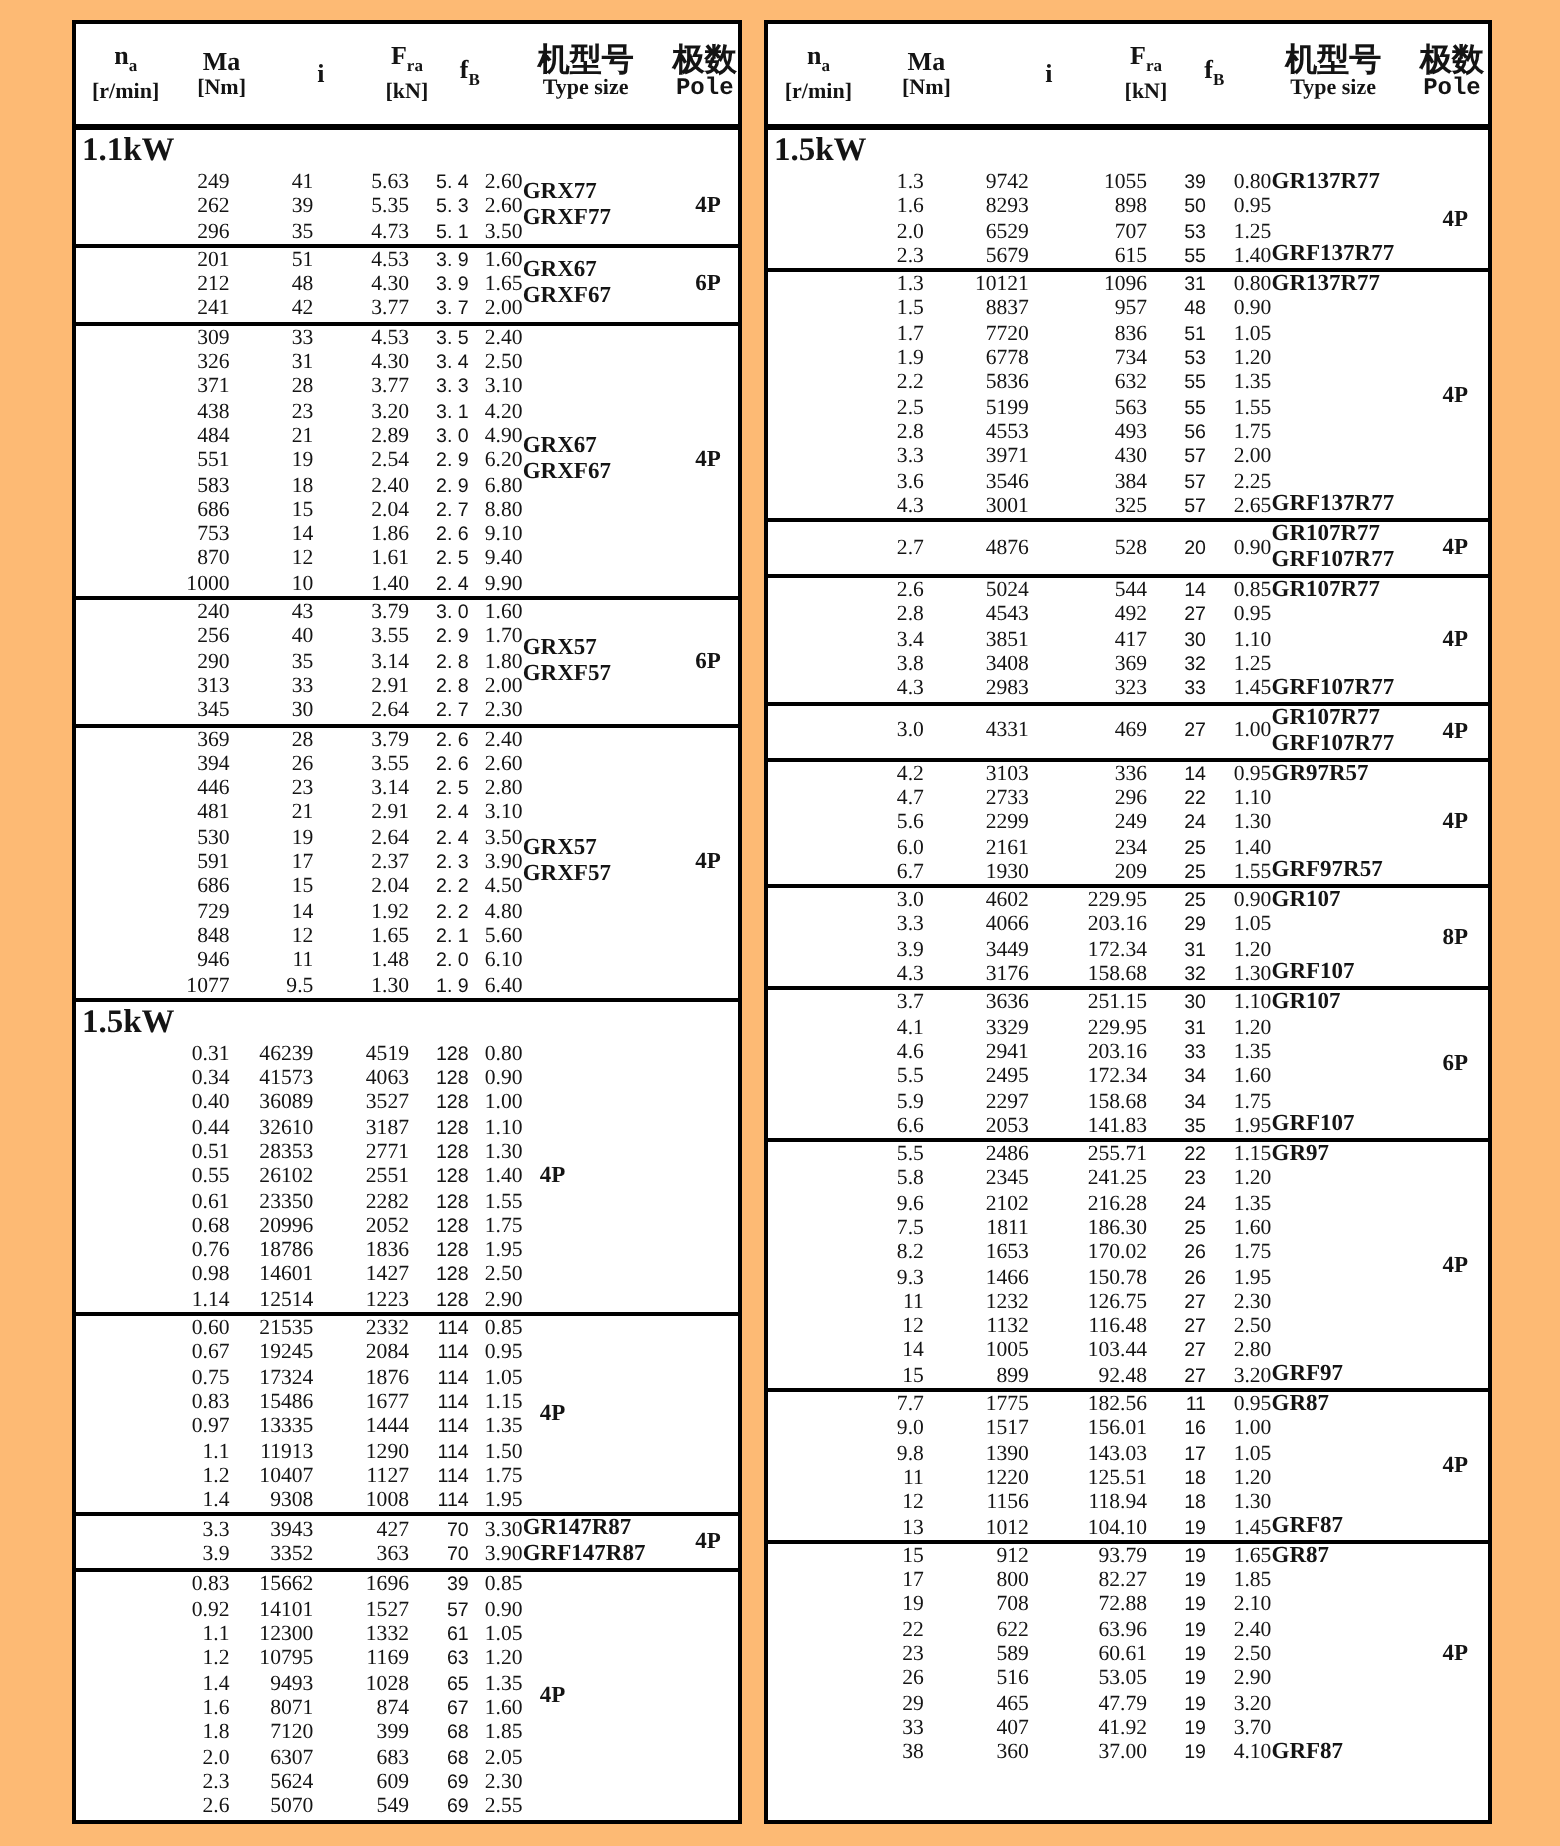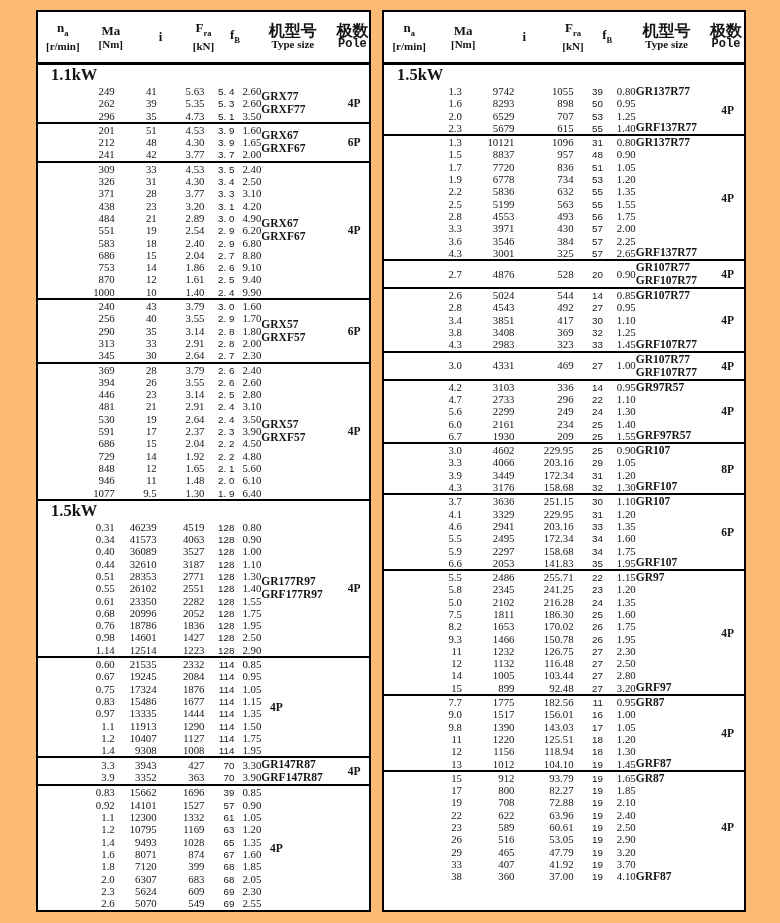--- a/index.html
+++ b/index.html
@@ -21,21 +21,21 @@
   .hc-pole .hunit{font-family:"Liberation Mono",monospace;font-size:12px;}
   .hc-type .hmain,.hc-pole .hmain{font-size:16px;}
 
   
   .t-left .w1{width:15%}.t-left .w2{width:14%}.t-left .w3{width:16%}
   .t-left .w4{width:10%}.t-left .w5{width:9%}.t-left .w6{width:26%}.t-left .w7{width:10%}
   .t-right .w1{width:14%}.t-right .w2{width:16%}.t-right .w3{width:18%}
   .t-right .w4{width:9%}.t-right .w5{width:10%}.t-right .w6{width:23%}.t-right .w7{width:10%}
 
   
-  .gtitle{font-size:16.5px;font-weight:bold;height:20px;line-height:20px;padding-left:13px;}
+  .gtitle{font-size:16.5px;font-weight:bold;height:20px;line-height:20px;padding-left:3px;}
   .gtitle.bordered{border-top:2px solid #000;}
 
   
   .sec{display:flex;border-top:2px solid #000;align-items:stretch;padding-left:32px;}
   .sec.first{border-top:none;}
   .rows{align-self:center;}
   .t-left .rows{width:64%;}
   .t-right .rows{width:67%;}
   .row{display:flex;height:12.3px;line-height:12.3px;align-items:baseline;}
   .cell{font-size:10.8px;text-align:right;display:inline-block;}
@@ -447,24 +447,20 @@
               <span class="cell c5">2.50</span>
             </div>
             <div class="row">
               <span class="cell c1">1.14</span>
               <span class="cell c2">12514</span>
               <span class="cell c3">1223</span>
               <span class="cell c4">128</span>
               <span class="cell c5">2.90</span>
             </div>
           </div>
-          <div class="typecol">
-            <div class="typeline">GR177R97</div>
-            <div class="typeline">GRF177R97</div>
-          </div>
           <div class="polecol">
             <span>4P</span>
           </div>
         </div>
         <div class="sec">
           <div class="rows">
             <div class="row">
               <span class="cell c1">0.60</span>
               <span class="cell c2">21535</span>
               <span class="cell c3">2332</span>
@@ -1008,21 +1004,21 @@
               <span class="cell c5">1.15</span>
             </div>
             <div class="row">
               <span class="cell c1">5.8</span>
               <span class="cell c2">2345</span>
               <span class="cell c3">241.25</span>
               <span class="cell c4">23</span>
               <span class="cell c5">1.20</span>
             </div>
             <div class="row">
-              <span class="cell c1">5.0</span>
+              <span class="cell c1">9.6</span>
               <span class="cell c2">2102</span>
               <span class="cell c3">216.28</span>
               <span class="cell c4">24</span>
               <span class="cell c5">1.35</span>
             </div>
             <div class="row">
               <span class="cell c1">7.5</span>
               <span class="cell c2">1811</span>
               <span class="cell c3">186.30</span>
               <span class="cell c4">25</span>

